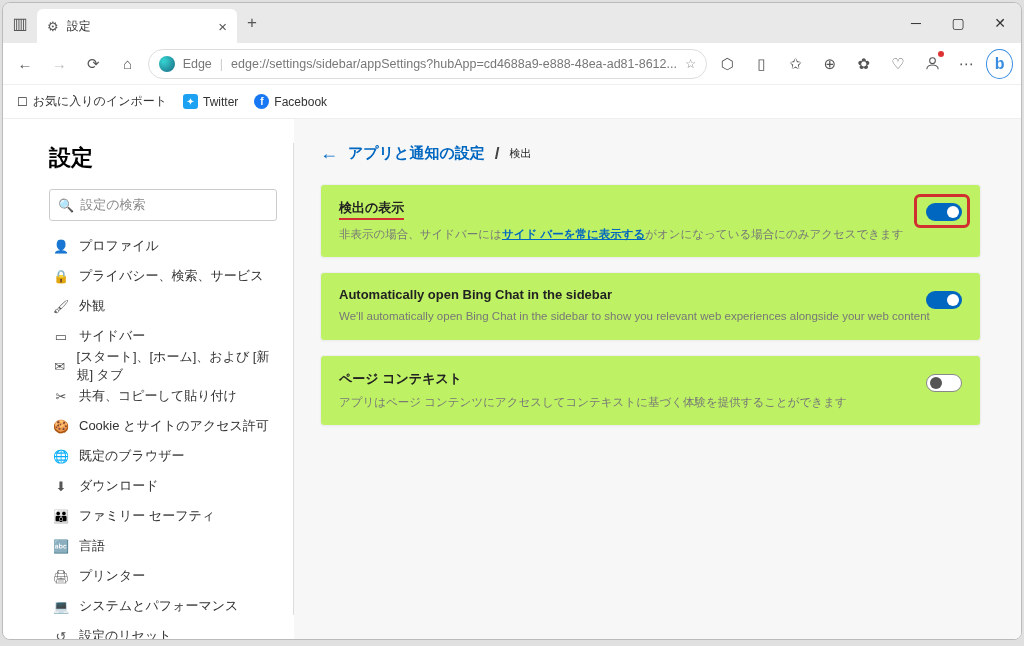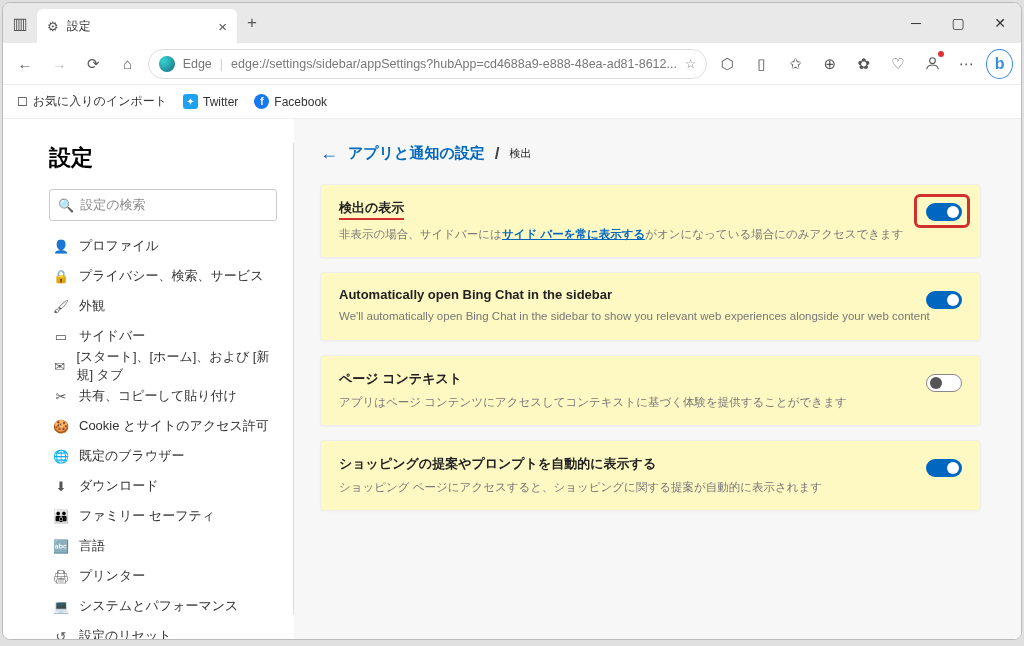--- a/index.html
+++ b/index.html
@@ -38,21 +38,21 @@
   .searchbox { display: flex; align-items: center; border: 1px solid #ccc; border-radius: 3px; height: 32px; padding: 0 8px; gap: 6px; margin-bottom: 10px; color: #888; font-size: 13px; }
   .nav-item { display: flex; align-items: center; gap: 10px; height: 30px; font-size: 13px; color: #333; padding-left: 4px; cursor: pointer; border-radius: 3px; }
   .nav-item .ni-icon { width: 16px; display: flex; justify-content: center; color: #555; }
   .vsep { width: 1px; background: #ddd; margin: 24px 0; }
   .content { flex: 1; padding: 24px 40px 24px 26px; overflow: auto; background: #f7f7f7; }
   .breadcrumb { display: flex; align-items: center; gap: 10px; margin-bottom: 20px; }
   .back-arrow { color: #0067c0; font-size: 18px; }
   .bc-link { color: #0067c0; font-size: 15px; font-weight: 600; text-align: right; }
   .bc-sep { color: #444; font-size: 17px; font-weight: 600; }
   .bc-cur { color: #222; font-size: 11px; font-weight: 400; }
-  .card { background: #fef9c3; border: 1px solid #eee; border-radius: 4px; padding: 14px 18px; margin-bottom: 14px; position: relative; box-shadow: 0 1px 2px rgba(0,0,0,.03);}
+  .card { background: #bef264; border: 1px solid #eee; border-radius: 4px; padding: 14px 18px; margin-bottom: 14px; position: relative; box-shadow: 0 1px 2px rgba(0,0,0,.03);}
   .card-title { font-size: 13px; font-weight: 600; color: #222; margin-bottom: 6px; }
   .card-desc { font-size: 11.5px; color: #777; line-height: 1.5; }
   .card-desc a { color: #0067c0; text-decoration: underline; font-weight: bold; }
   .underline-red { display: inline-block; border-bottom: 2px solid #d03030; padding-bottom: 1px; }
   .toggle { position: absolute; right: 18px; top: 18px; width: 36px; height: 18px; border-radius: 9px; display: flex; align-items: center; }
   .toggle.on { background: #0067c0; justify-content: flex-end; }
   .toggle.off { background: #fff; border: 1px solid #888; justify-content: flex-start; }
   .toggle .knob { width: 12px; height: 12px; border-radius: 50%; margin: 0 3px; }
   .toggle.on .knob { background: #fff; }
   .toggle.off .knob { background: #555; }
@@ -208,23 +208,16 @@
               <div class="knob"></div>
             </div>
     </div>
           <div class="card">
     <div class="card-title">ページ コンテキスト</div>
     <div class="card-desc">アプリはページ コンテンツにアクセスしてコンテキストに基づく体験を提供することができます</div>
     <div class="toggle off">
               <div class="knob"></div>
             </div>
     </div>
-          <div class="card">
-    <div class="card-title">ショッピングの提案やプロンプトを自動的に表示する</div>
-    <div class="card-desc">ショッピング ページにアクセスすると、ショッピングに関する提案が自動的に表示されます</div>
-    <div class="toggle on">
-              <div class="knob"></div>
-            </div>
-    </div>
         </div>
     </div>
   </div>
 </div>
 
 </body></html>

